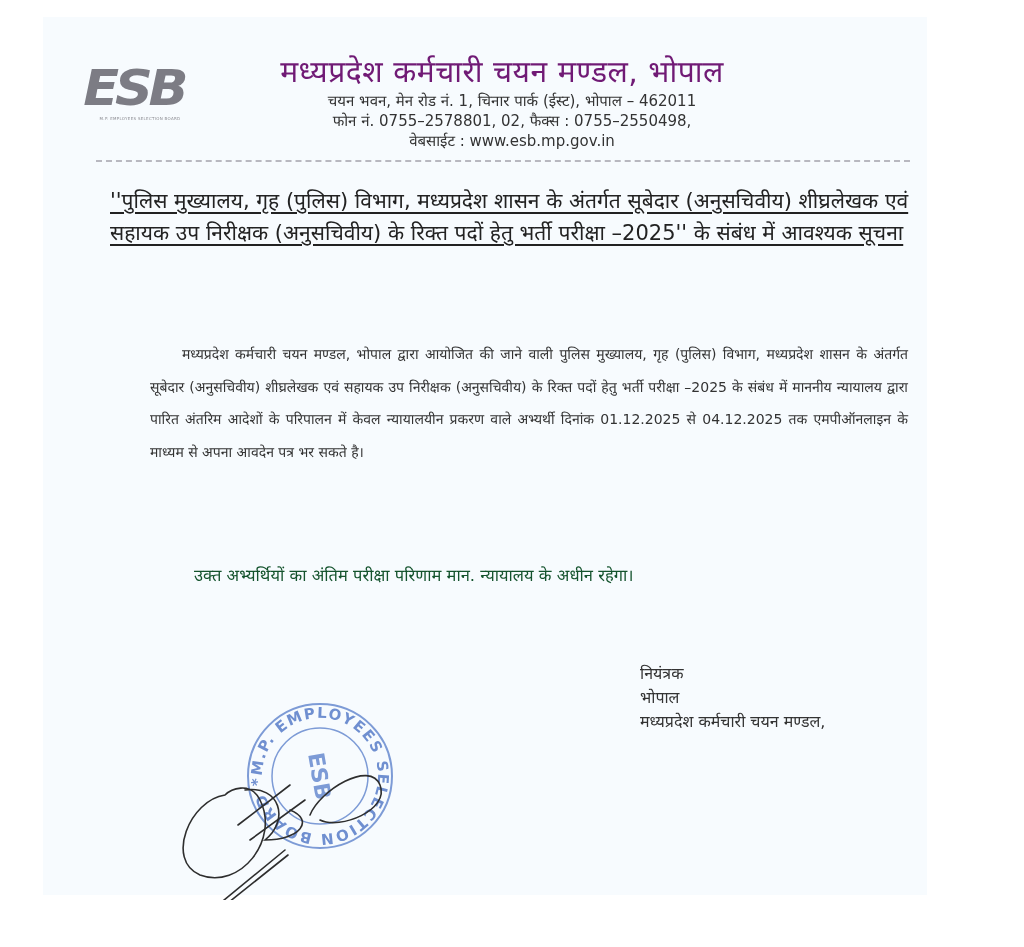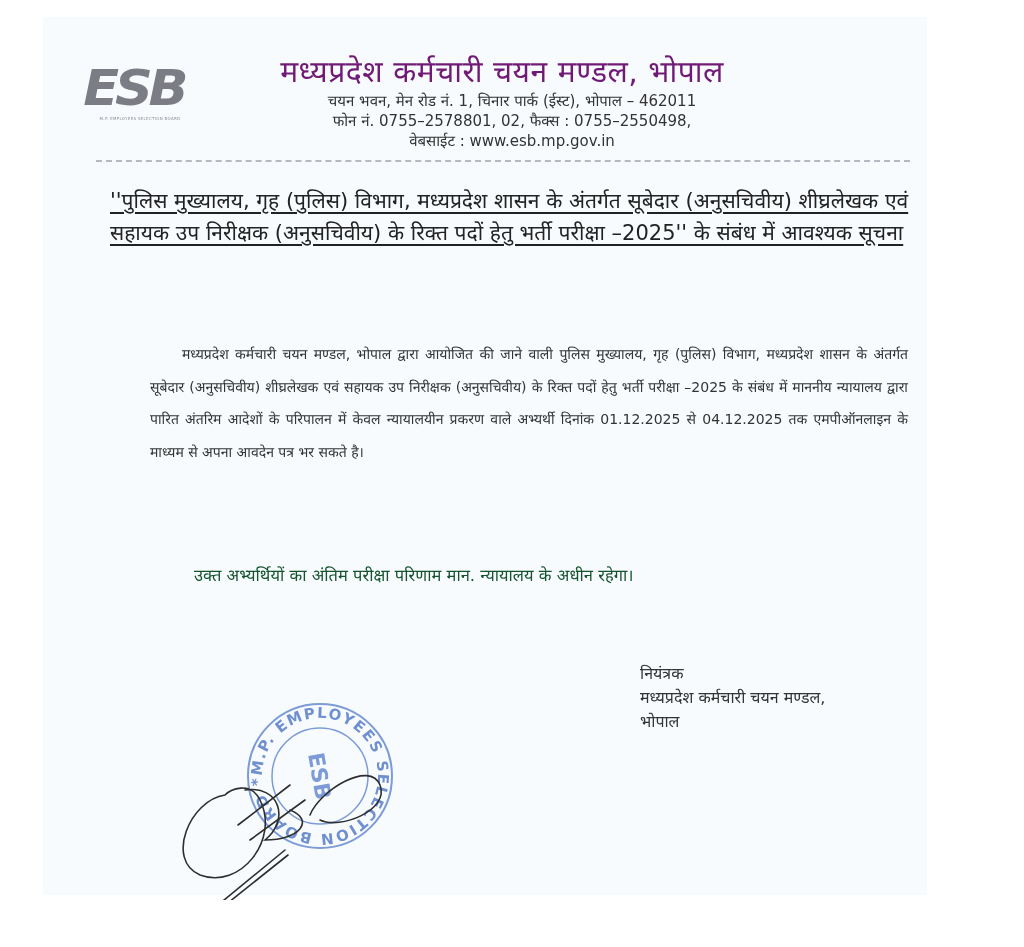--- a/index.html
+++ b/index.html
@@ -85,22 +85,22 @@
 
 <div class="subject">
   <span>''पुलिस मुख्यालय, गृह (पुलिस) विभाग, मध्यप्रदेश शासन के अंतर्गत सूबेदार (अनुसचिवीय) शीघ्रलेखक एवं सहायक उप निरीक्षक (अनुसचिवीय) के रिक्त पदों हेतु भर्ती परीक्षा –2025'' के संबंध में आवश्यक सूचना</span>
 </div>
 
 <div class="body-para">मध्यप्रदेश कर्मचारी चयन मण्डल, भोपाल द्वारा आयोजित की जाने वाली पुलिस मुख्यालय, गृह (पुलिस) विभाग, मध्यप्रदेश शासन के अंतर्गत सूबेदार (अनुसचिवीय) शीघ्रलेखक एवं सहायक उप निरीक्षक (अनुसचिवीय) के रिक्त पदों हेतु भर्ती परीक्षा –2025 के संबंध में माननीय न्यायालय द्वारा पारित अंतरिम आदेशों के परिपालन में केवल न्यायालयीन प्रकरण वाले अभ्यर्थी दिनांक 01.12.2025 से 04.12.2025 तक एमपीऑनलाइन के माध्यम से अपना आवदेन पत्र भर सकते है।</div>
 <div class="body-para2">उक्त अभ्यर्थियों का अंतिम परीक्षा परिणाम मान. न्यायालय के अधीन रहेगा।</div>
 
 <div class="sign-block">
   <div>नियंत्रक</div>
+  <div>भोपाल</div>
   <div>मध्यप्रदेश कर्मचारी चयन मण्डल,</div>
-  <div>भोपाल</div>
 </div>
 
 <div class="stamp-sig">
   <svg width="300" height="210" viewBox="0 0 300 210">
     <defs>
       <path id="stampArc" d="M 92,88 a 58,58 0 1,1 116,0 a 58,58 0 1,1 -116,0"></path>
     </defs>
     <g transform="translate(0,-2)">
       <circle cx="150" cy="88" r="72" fill="none" stroke="#7d9bd6" stroke-width="2"></circle>
       <circle cx="150" cy="88" r="48" fill="none" stroke="#7d9bd6" stroke-width="1.5"></circle>

